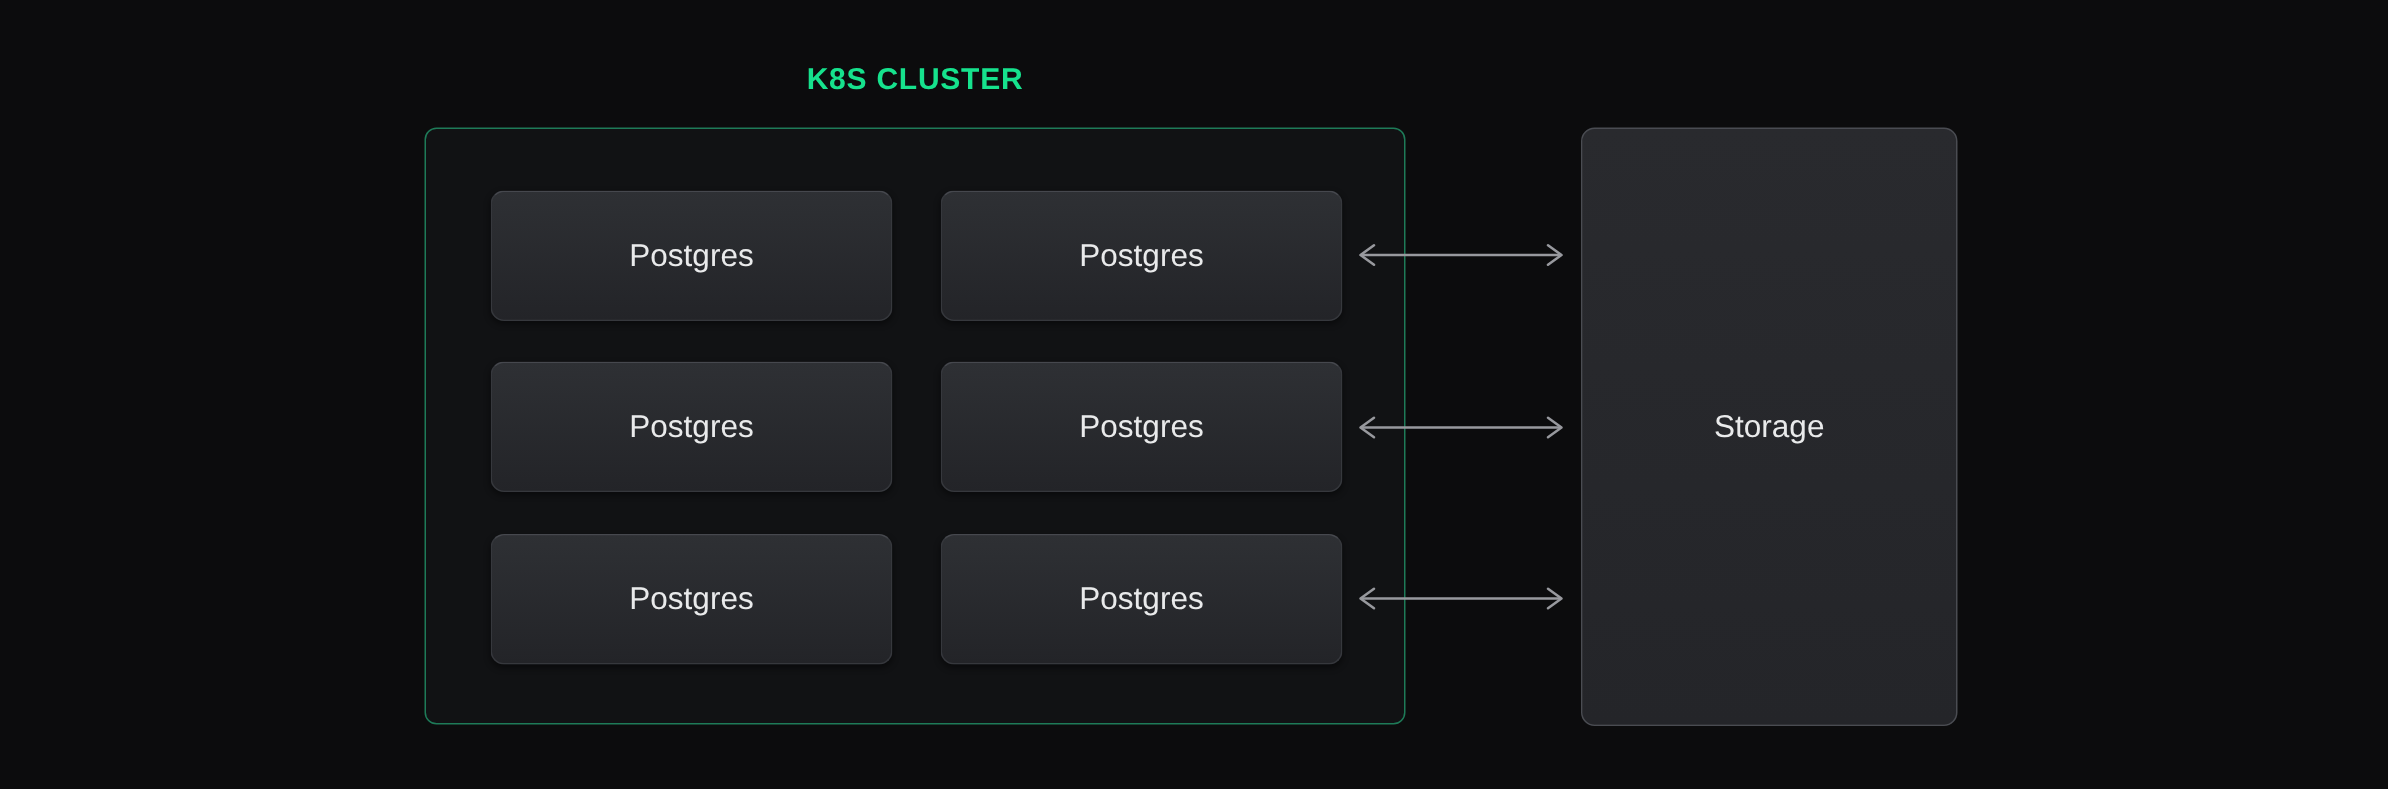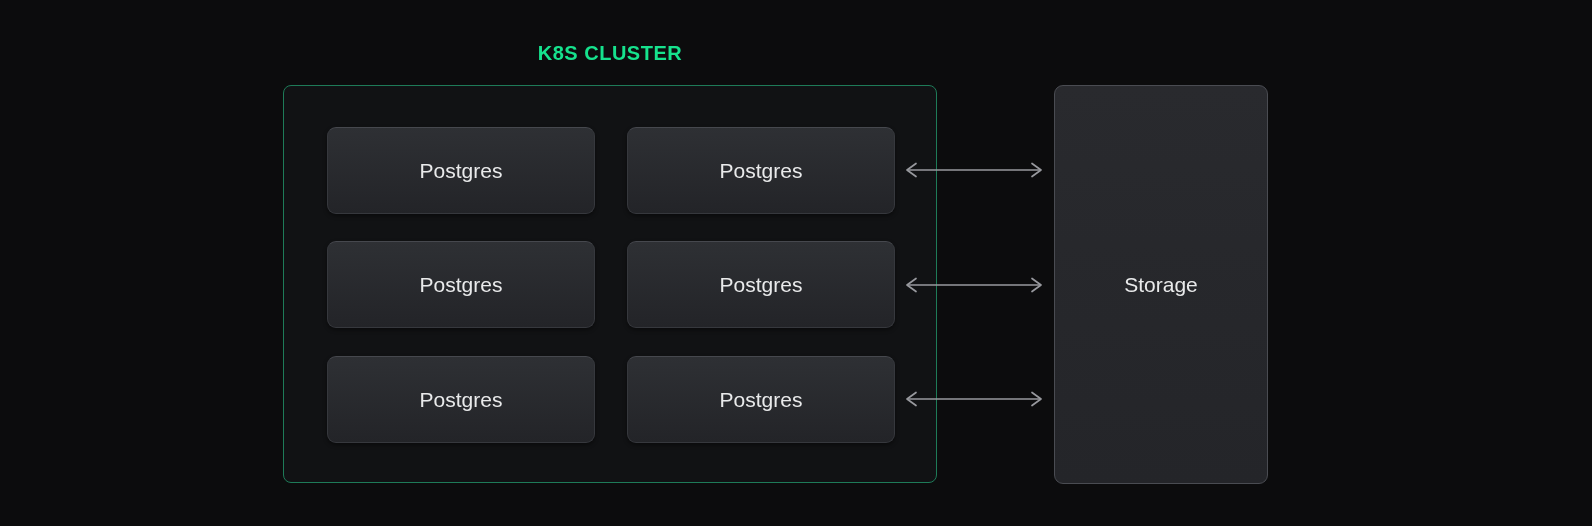--- a/index.html
+++ b/index.html
@@ -82,21 +82,21 @@
     stroke-linecap: round;
     stroke-linejoin: round;
   }
   .arrow.a1 { top: 161px; }
   .arrow.a2 { top: 276px; }
   .arrow.a3 { top: 390px; }
   .storage-box {
     position: absolute;
     left: 1054px;
     top: 85px;
-    width: 214px;
+    width: 251px;
     height: 399px;
     border: 1px solid var(--storage-border);
     border-radius: 9px;
     background: linear-gradient(180deg, var(--storage-bg-top) 0%, var(--storage-bg-bottom) 100%);
     display: flex;
     align-items: center;
     justify-content: center;
     color: var(--node-text);
     font-size: 21px;
     font-weight: 400;

